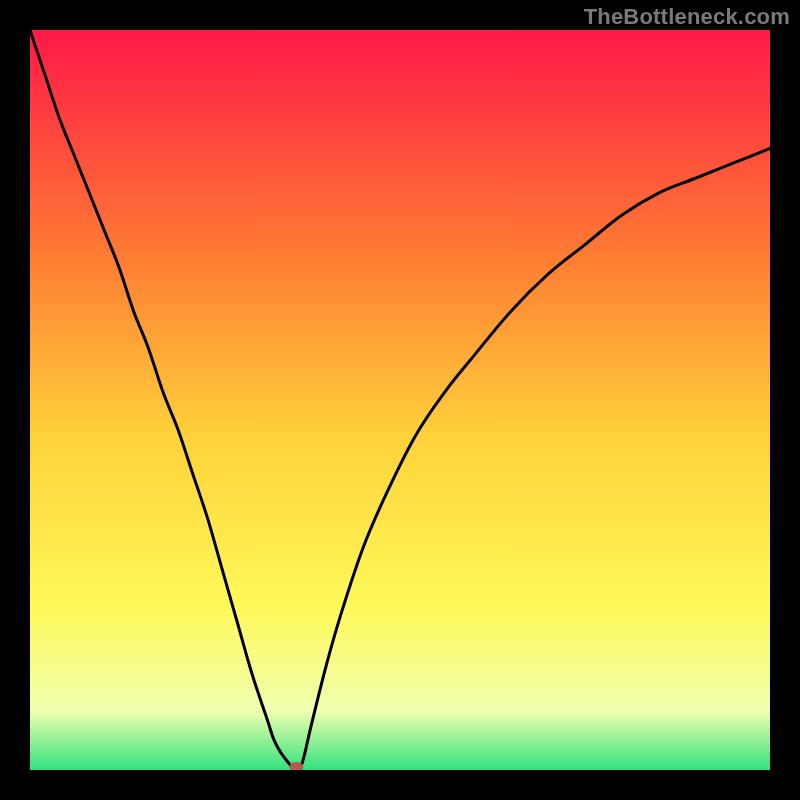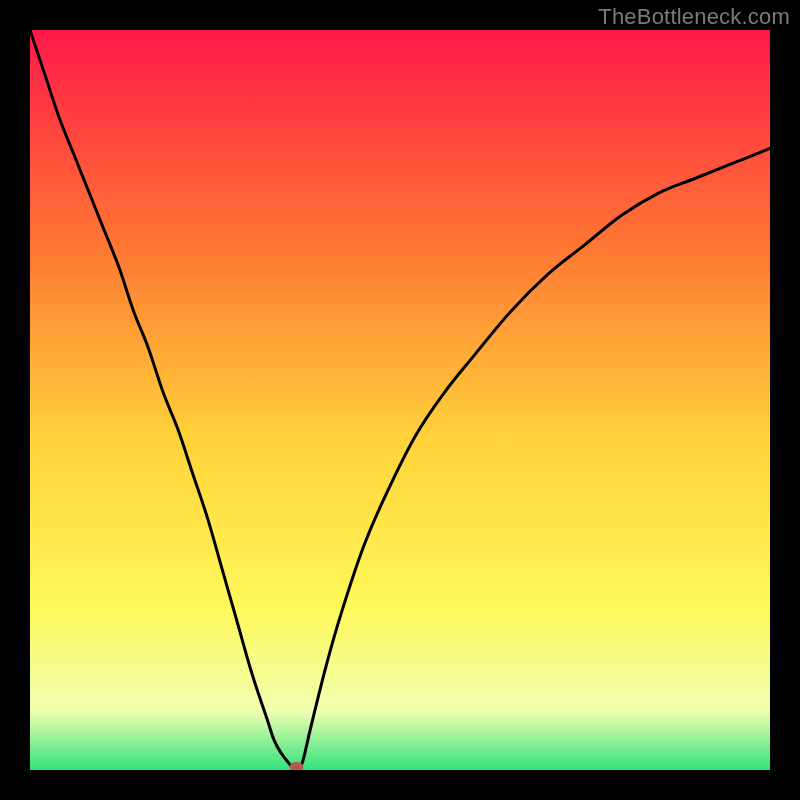--- a/index.html
+++ b/index.html
@@ -26,21 +26,21 @@
   }
   .plot svg {
     display: block;
   }
   .watermark {
     position: absolute;
     top: 4px;
     right: 10px;
     color: #7a7a7a;
     font-size: 22px;
-    font-weight: 400;
+    font-weight: 700;
     letter-spacing: 0.2px;
   }
 </style>
 </head>
 <body>
 
 <div class="outer">
   <div class="watermark">TheBottleneck.com</div>
   <div class="plot">
     <svg id="plot-svg" width="740" height="740" viewBox="0 0 740 740">

